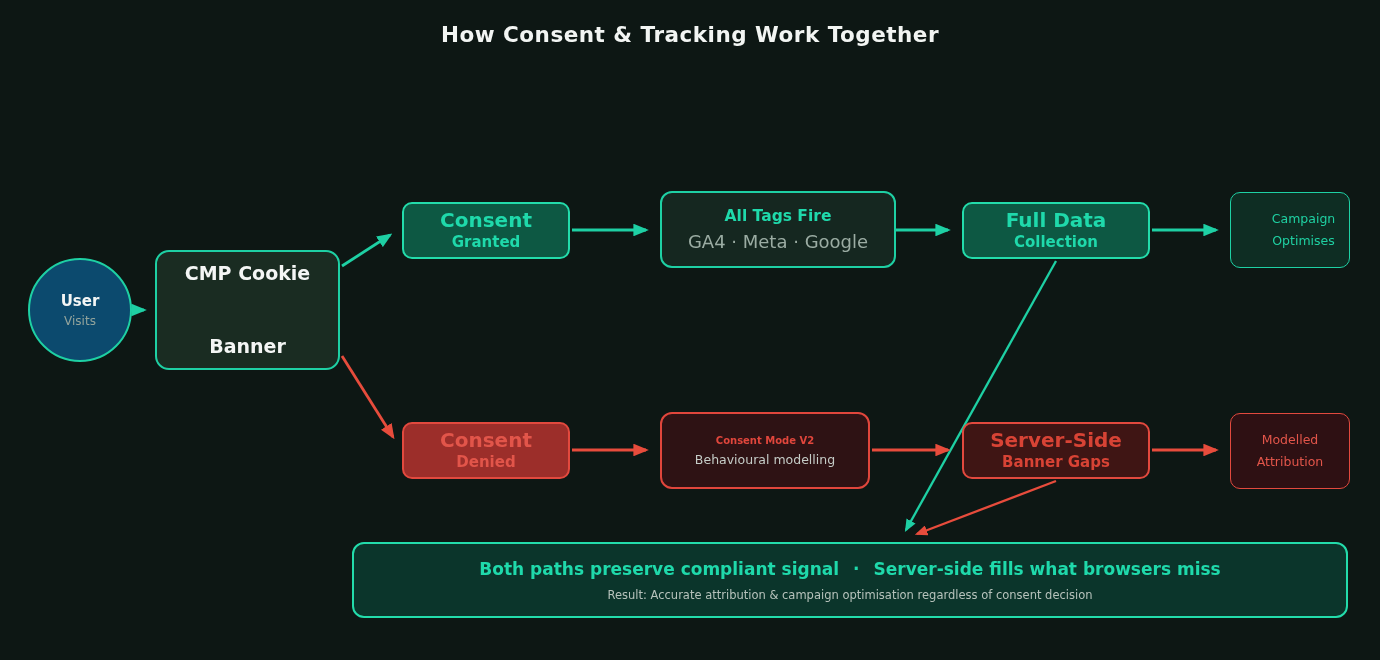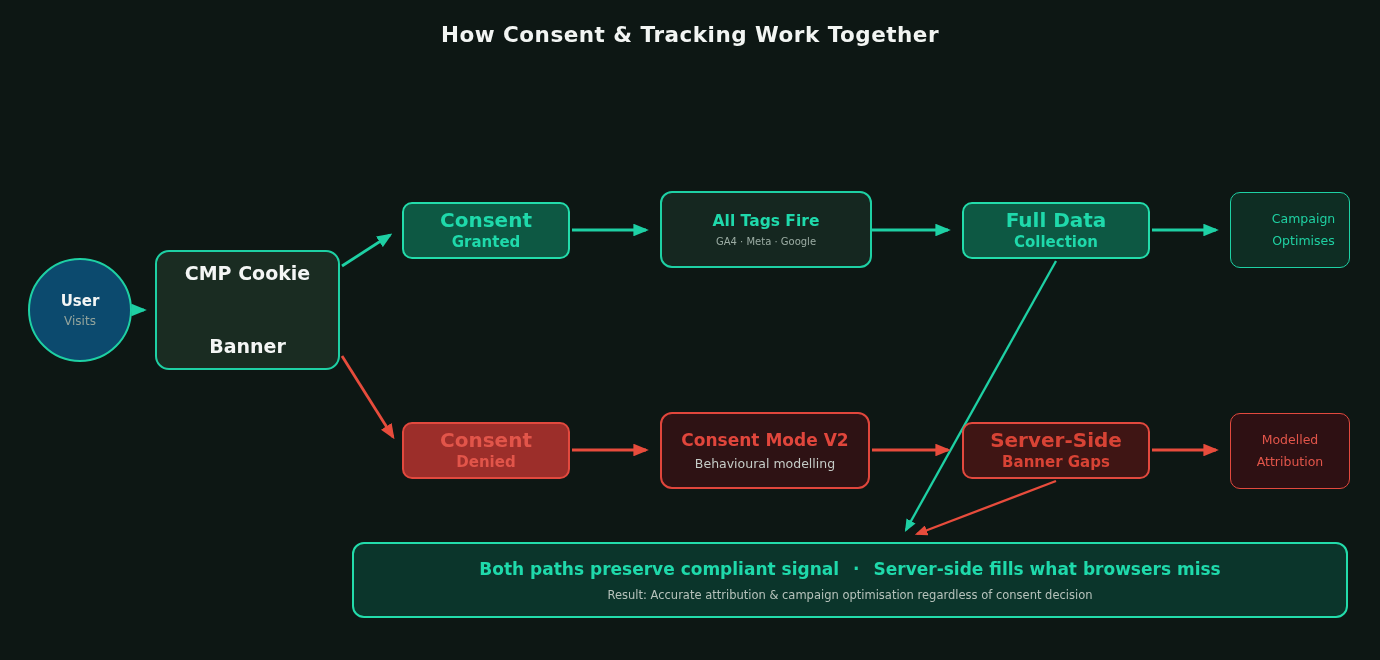--- a/index.html
+++ b/index.html
@@ -41,25 +41,25 @@
   .teal-fill{
     background:#0d5843;border:2px solid #23dcab;border-radius:10px;
   }
   .teal-fill .t{color:#1fd9ab;font-weight:bold;font-size:20px;line-height:23px;}
   .teal-fill .s{color:#1fd9ab;font-weight:bold;font-size:15px;line-height:20px;}
   .granted{left:402px;top:202px;width:168px;height:57px;}
   .fulldata{left:962px;top:202px;width:188px;height:57px;}
 
   
   .alltags{
-    left:660px;top:191px;width:212px;height:77px;border-radius:12px;
+    left:660px;top:191px;width:236px;height:77px;border-radius:12px;
     background:#152720;border:2px solid #1ed0a4;
   }
   .alltags .t{color:#1fd9ab;font-weight:bold;font-size:15.5px;}
-  .alltags .s{color:#9bac a3;color:#9baca3;font-size:10px;margin-top:6px;}
+  .alltags .s{color:#9bac a3;color:#9baca3;font-size:18px;margin-top:6px;}
 
   
   .campaign{
     left:1230px;top:192px;width:120px;height:76px;border-radius:10px;
     background:#0e2d23;border:1.5px solid #1ed0a4;padding-left:27px;
   }
   .campaign .l{color:#1fd0a2;font-size:12.5px;line-height:22px;}
 
   
   .red-fill{
@@ -67,21 +67,21 @@
   }
   .red-fill .t{color:#e2554a;font-weight:bold;font-size:20px;line-height:23px;}
   .red-fill .s{color:#e2554a;font-weight:bold;font-size:15px;line-height:20px;}
   .denied{left:402px;top:422px;width:168px;height:57px;}
 
   
   .modev2{
     left:660px;top:412px;width:210px;height:77px;border-radius:12px;
     background:#2e1214;border:2px solid #e0463c;
   }
-  .modev2 .t{color:#e0463c;font-weight:bold;font-size:17px;}
+  .modev2 .t{color:#e0463c;font-weight:bold;font-size:10px;}
   .modev2 .s{color:#c5ccc7;font-size:12.5px;margin-top:6px;}
 
   .serverside{
     left:962px;top:422px;width:188px;height:57px;border-radius:10px;
     background:#3f1514;border:2px solid #e2493e;
   }
   .serverside .t{color:#d84335;font-weight:bold;font-size:20px;line-height:23px;}
   .serverside .s{color:#d84335;font-weight:bold;font-size:15px;line-height:20px;}
 
   .modelled{

